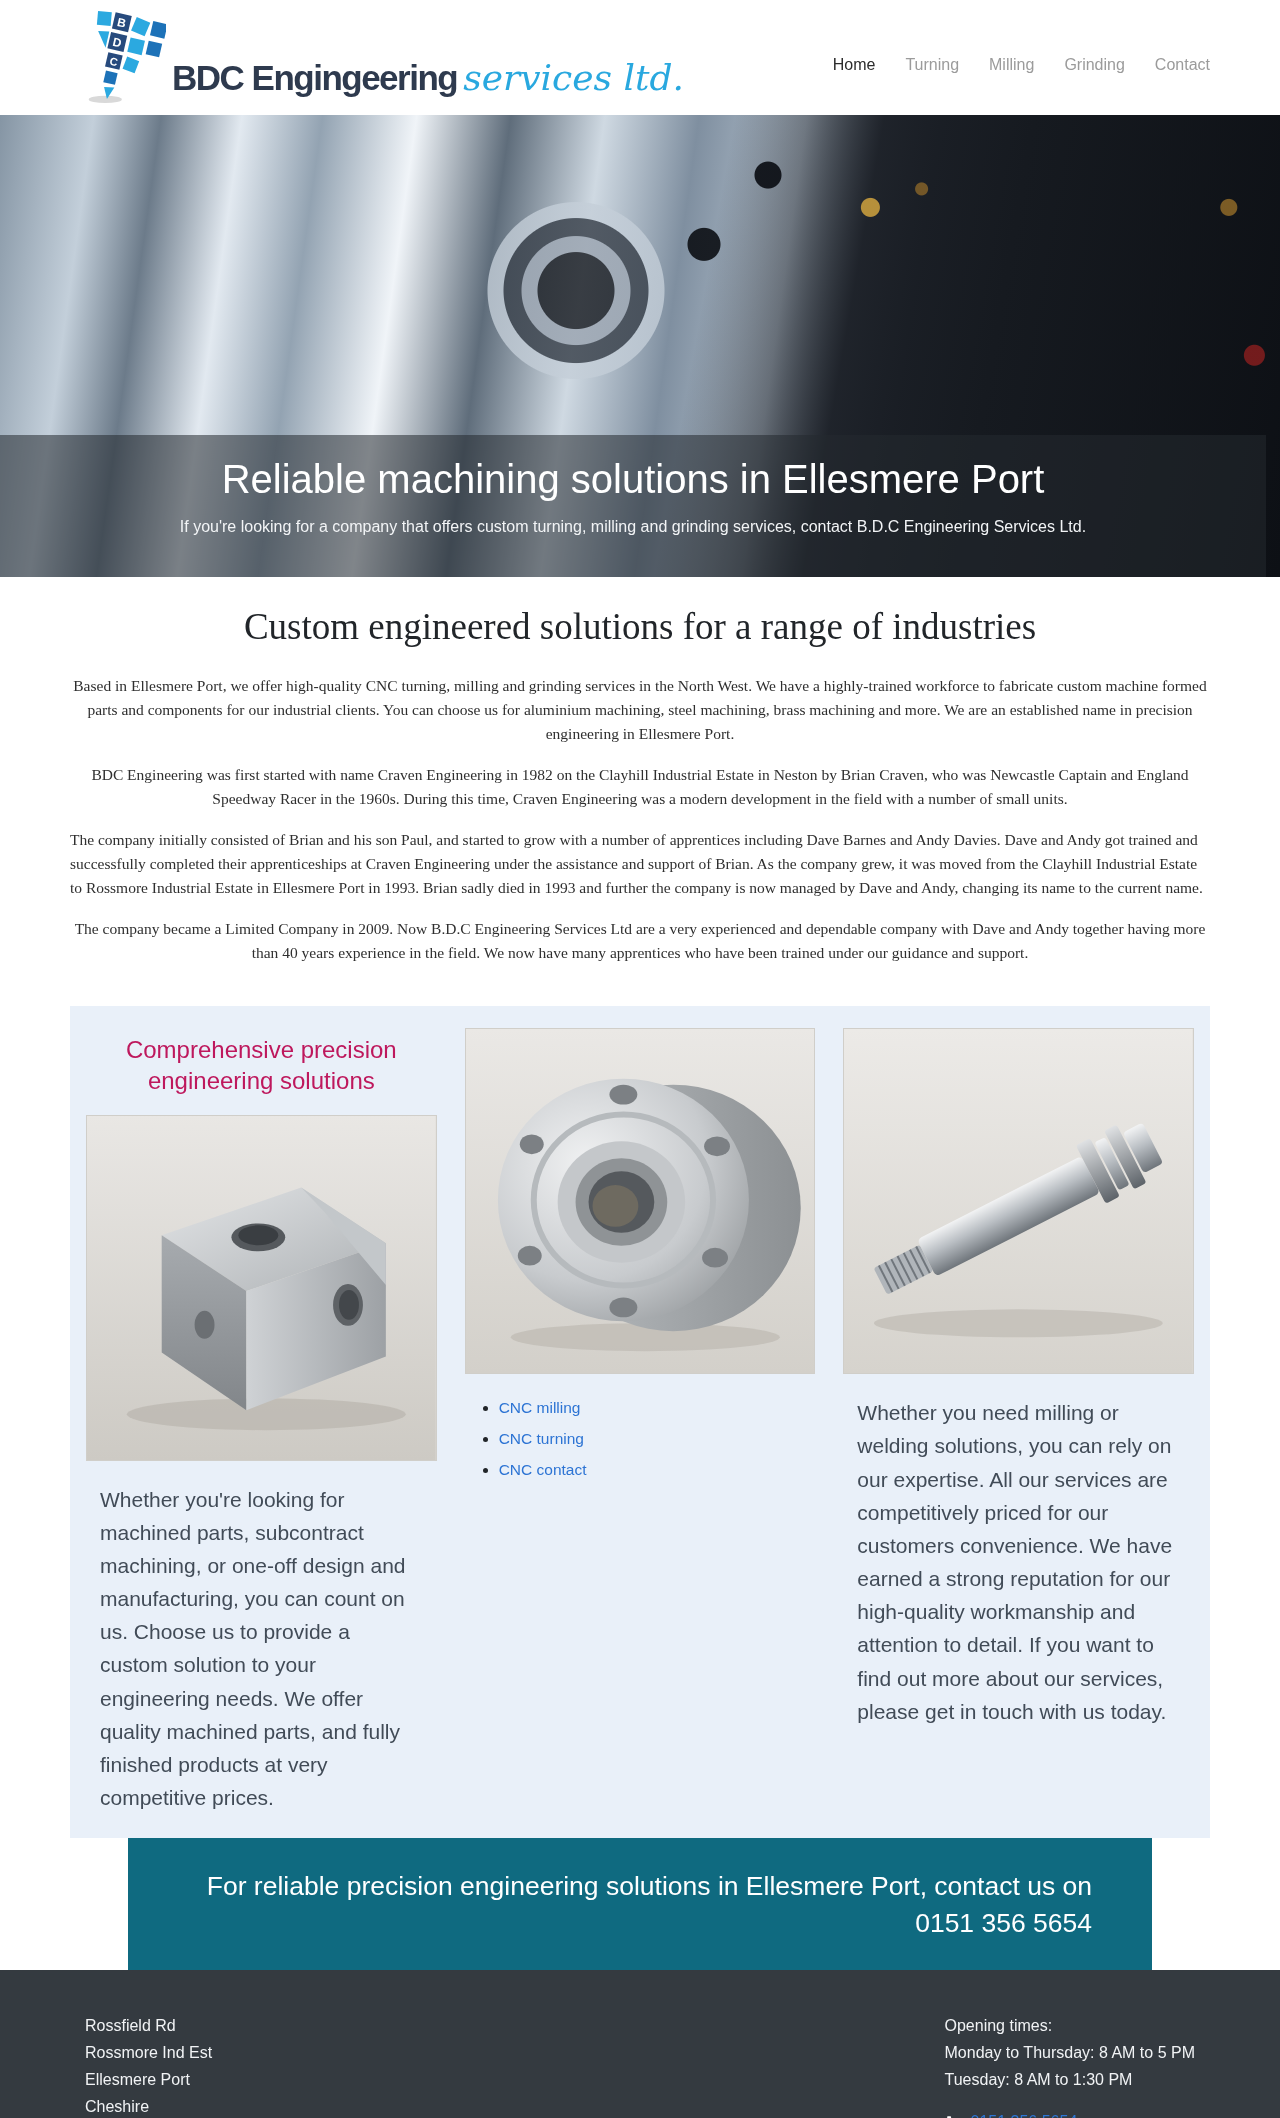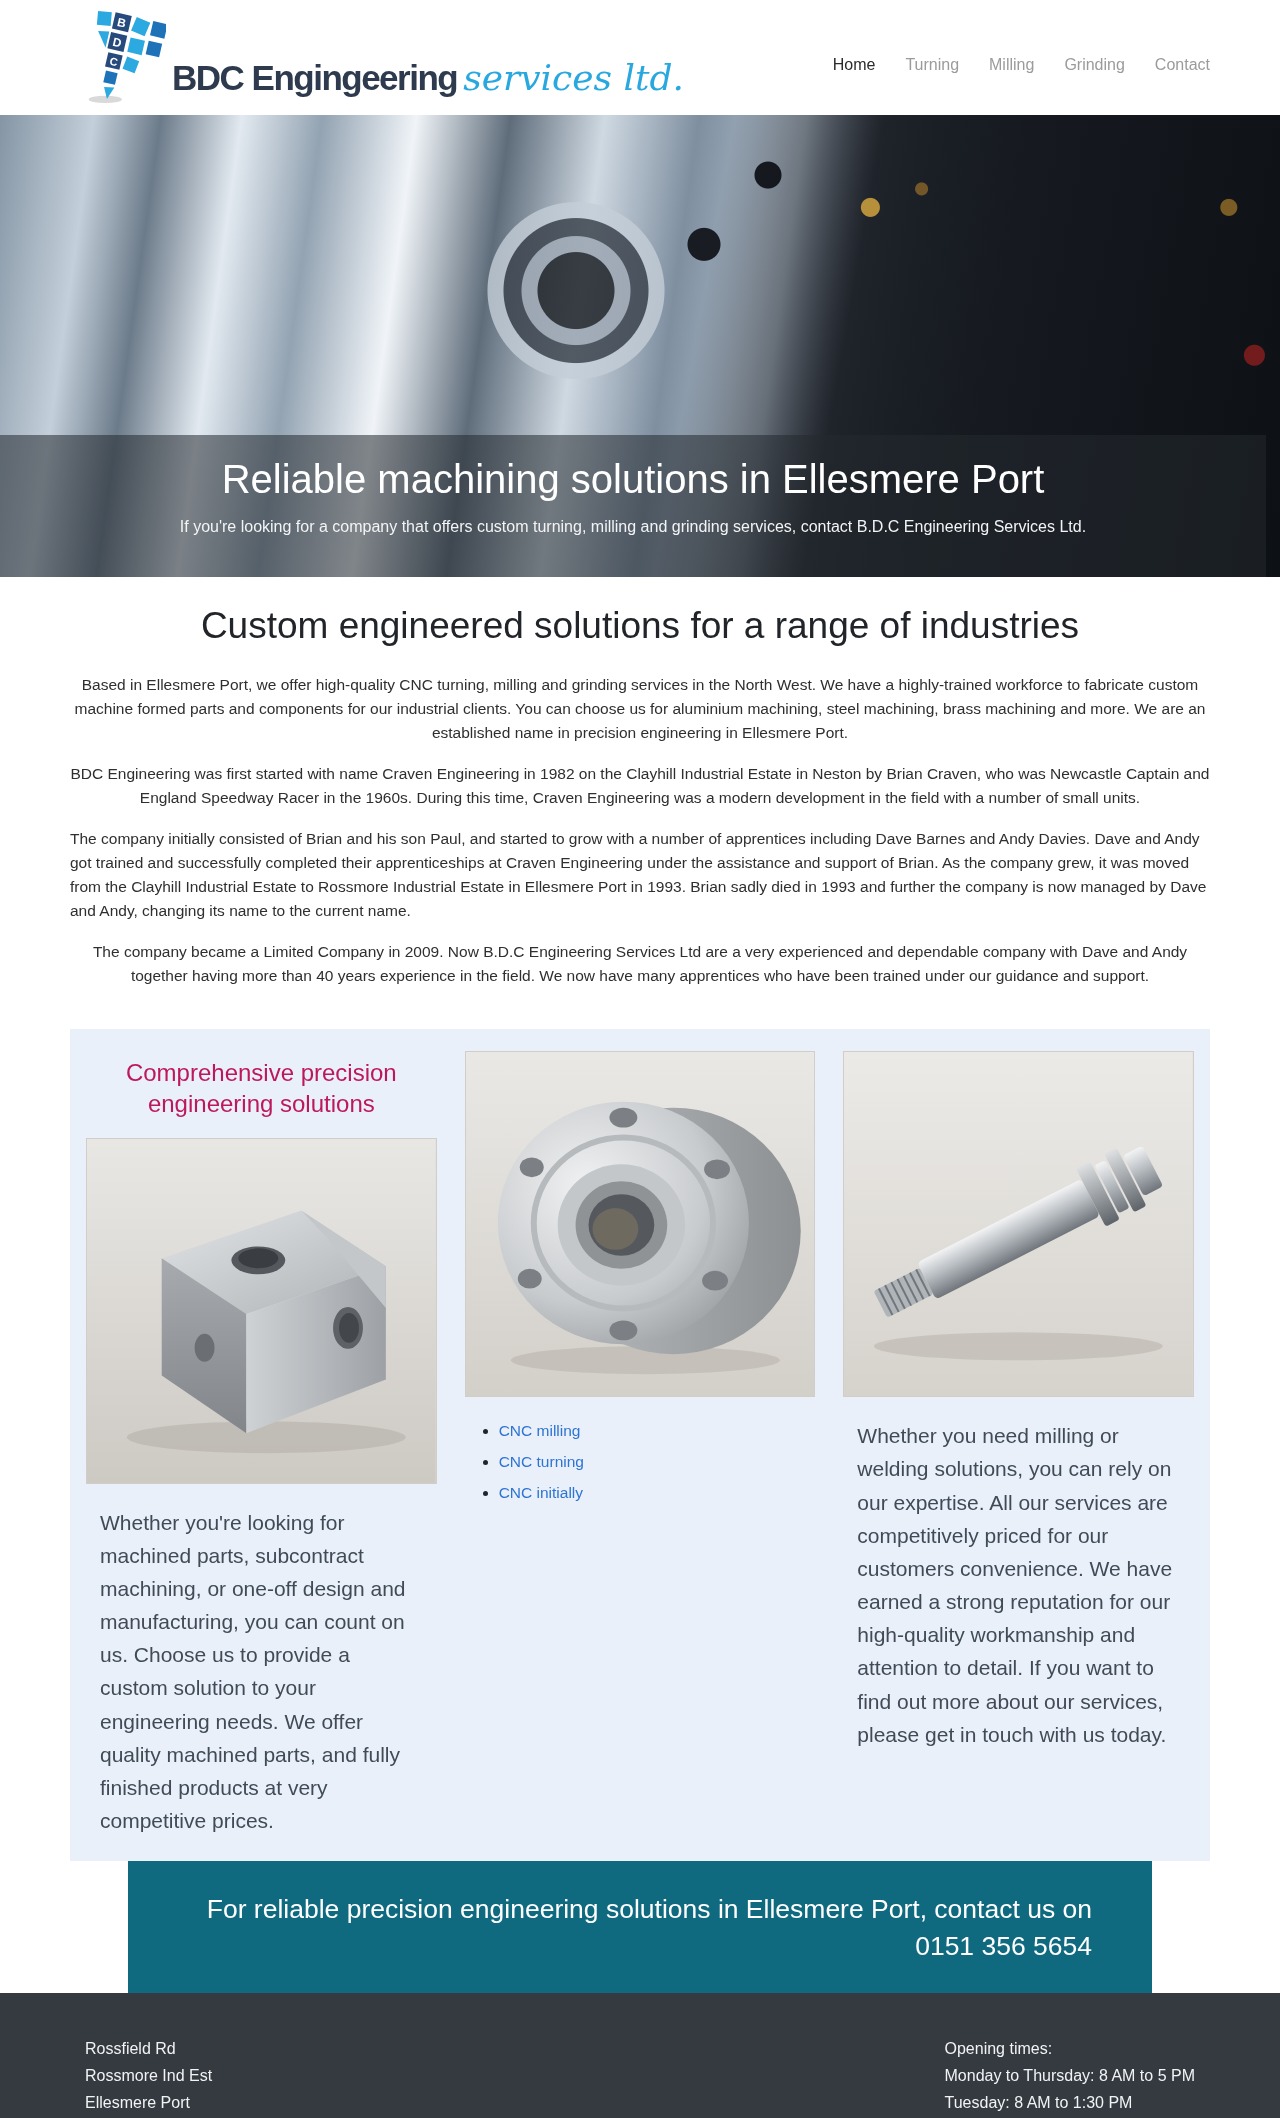--- a/index.html
+++ b/index.html
@@ -34,21 +34,21 @@
       radial-gradient(circle at 96% 20%, rgba(150,110,40,.8) 0 8px, rgba(0,0,0,0) 9px),
       linear-gradient(100deg, rgba(0,0,0,0) 54%, rgba(26,30,37,.95) 65%, #161a20 76%, #0d1015 100%),
       linear-gradient(98deg, #8595a4 0%, #c3cfda 7%, #6c7b8a 12%, #e2e9f0 18%, #93a3b2 24%, #f0f4f8 31%, #5f6d7b 38%, #cfd9e2 45%, #7f8fa0 52%, #b7c3cf 60%, #4a5562 70%, #39424d 100%);
   }
   .hero-overlay { position:absolute; left:0; right:14px; bottom:0; height:142px;
     background:rgba(36,41,48,.55); text-align:center; padding-top:20px; }
   .hero-title { color:#fff; font-size:40px; font-weight:400; line-height:1.2; margin-bottom:15px; }
   .hero-subtitle { color:#f2f4f6; font-size:16px; font-weight:400; }
 
   
-  .intro { padding:28px 0 10px 0; }
+  .intro { padding:28px 0 10px 0;font-family:Liberation Serif, serif; }
   .intro h2 { font-size:37px; font-weight:400; text-align:center; color:#212529; margin-bottom:26px; }
   .intro p { font-size:15.5px; line-height:1.55; color:#2f2f2f; margin-bottom:17px; }
   .intro p.p-center { text-align:center; }
   .intro p.p-left { text-align:left; }
 
   
   .features { background:#e9f0f9; padding:22px 16px 24px 16px; width:1140px; margin:14px auto 0 auto; }
   .features-grid { display:grid; grid-template-columns:repeat(3,1fr); gap:28px; }
   .feature h3 { font-size:24px; font-weight:400; text-align:center; color:#be185d; line-height:1.3; margin:6px 0 18px 0; }
   .feature .photo { width:100%; height:346px; display:block; border:1px solid rgba(0,0,0,.06); background:#dedbd6; }
@@ -195,21 +195,21 @@
         <ellipse cx="158" cy="66" rx="14" ry="10" fill="#7c8084"></ellipse>
         <ellipse cx="252" cy="118" rx="13" ry="10" fill="#7c8084"></ellipse>
         <ellipse cx="250" cy="230" rx="13" ry="10" fill="#7c8084"></ellipse>
         <ellipse cx="158" cy="280" rx="14" ry="10" fill="#7c8084"></ellipse>
         <ellipse cx="64" cy="228" rx="12" ry="10" fill="#7c8084"></ellipse>
         <ellipse cx="66" cy="116" rx="12" ry="10" fill="#7c8084"></ellipse>
       </svg>
       <ul>
         <li><a>CNC milling</a></li>
         <li><a>CNC turning</a></li>
-        <li><a>CNC initially</a></li>
+        <li><a>CNC contact</a></li>
       </ul>
     </div>
 
     <div class="feature">
       <svg class="photo" viewBox="0 0 350 346" preserveAspectRatio="none" aria-hidden="true">
         <defs>
           <linearGradient id="bg3" x1="0" y1="0" x2="0" y2="1">
               <stop offset="0" stop-color="#eceae7"></stop>
               <stop offset="1" stop-color="#d6d3cd"></stop>
             </linearGradient>

